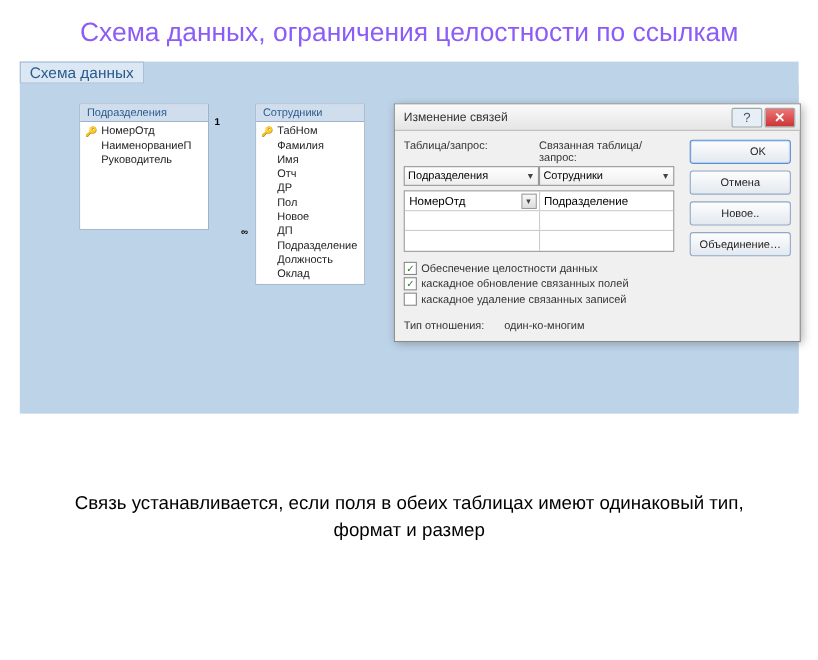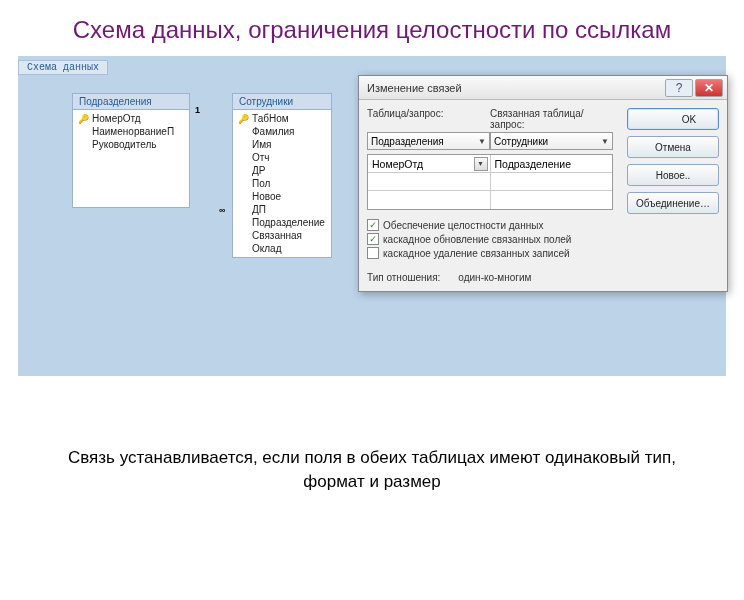--- a/index.html
+++ b/index.html
@@ -1,28 +1,28 @@
 <!DOCTYPE html>
 <html><head>
 <meta charset="utf-8">
 <style>
 * { box-sizing: border-box; margin: 0; padding: 0; }
 body { font-family: "Segoe UI", Tahoma, Arial, sans-serif; background: #fff; width: 744px; height: 600px; overflow: hidden; }
-.slide-title { font-size: 24px; text-align: center; padding: 16px 40px 12px; font-weight: 400; color: #701a75; }
+.slide-title { font-size: 24px; text-align: center; padding: 16px 40px 12px; font-weight: 400; color: #8b5cf6; }
 .workspace { background: #bcd3e8; margin: 0 18px; height: 320px; position: relative; }
-.ws-tab { background: #dbe7f3; border: 1px solid #a7bfd9; padding: 1px 8px; font-size: 10px; color: #2a5b8e; display: inline-block; margin: 0; font-family: Liberation Mono, monospace; }
+.ws-tab { background: #dbe7f3; border: 1px solid #a7bfd9; padding: 1px 8px; font-size: 14px; color: #2a5b8e; display: inline-block; margin: 0; }
 .ws-body { background: #bcd3e8; height: 294px; position: relative; margin-left: 20px; }
 .table-box { position: absolute; background: #fff; border: 1px solid #9db2cc; }
 .table-box .tb-header { background: #d0ddec; font-size: 10px; padding: 2px 6px; color: #2a5b8e; border-bottom: 1px solid #9db2cc; }
 .tb-body { padding: 2px 3px; background: #fff; }
 .tb-row { display: flex; align-items: center; font-size: 10px; padding: 1px 2px; color: #222; }
 .tb-row .key-icon { width: 12px; display: inline-block; color: #d9a200; font-size: 9px; }
 .tb-row span.fld { padding-left: 2px; }
 .rel-label { position: absolute; font-size: 9px; font-weight: bold; color: #000; }
-.dialog { position: absolute; top: 0; left: 320px; width: 370px; background: #f0f0f0; border: 1px solid #888; box-shadow: 2px 2px 8px rgba(0,0,0,0.3); }
+.dialog { position: absolute; top: 18px; left: 320px; width: 370px; background: #f0f0f0; border: 1px solid #888; box-shadow: 2px 2px 8px rgba(0,0,0,0.3); }
 .dlg-title { background: linear-gradient(#fafafa,#e5e5e5); height: 24px; display: flex; align-items: center; padding: 0 4px 0 8px; font-size: 11px; color: #333; border-bottom: 1px solid #bbb; }
 .dlg-title .dt-spacer { flex: 1; }
 .dlg-title .dlg-btn { width: 28px; height: 18px; display: flex; align-items: center; justify-content: center; font-size: 12px; border: 1px solid #9aa; margin-left: 2px; border-radius: 2px; }
 .dlg-help { background: #e8eef6; color: #456; }
 .dlg-close { background: linear-gradient(#e77,#c33); color: #fff; font-weight: bold; }
 .dlg-body { display: flex; padding: 8px; gap: 14px; }
 .dlg-left { flex: 1; }
 .lbl-row { display: flex; font-size: 10px; color: #333; margin-bottom: 2px; }
 .lbl-row .half { flex:1; }
 .combo-row { display: flex; gap: 0; margin-bottom: 4px; }
@@ -107,21 +107,21 @@
         <div class="tb-row">
             <span class="key-icon"></span>
             <span class="fld">ДП</span>
           </div>
         <div class="tb-row">
             <span class="key-icon"></span>
             <span class="fld">Подразделение</span>
           </div>
         <div class="tb-row">
             <span class="key-icon"></span>
-            <span class="fld">Связанная</span>
+            <span class="fld">Должность</span>
           </div>
         <div class="tb-row">
             <span class="key-icon"></span>
             <span class="fld">Оклад</span>
           </div>
       </div>
     </div>
 
     <div class="dialog">
       <div class="dlg-title">

